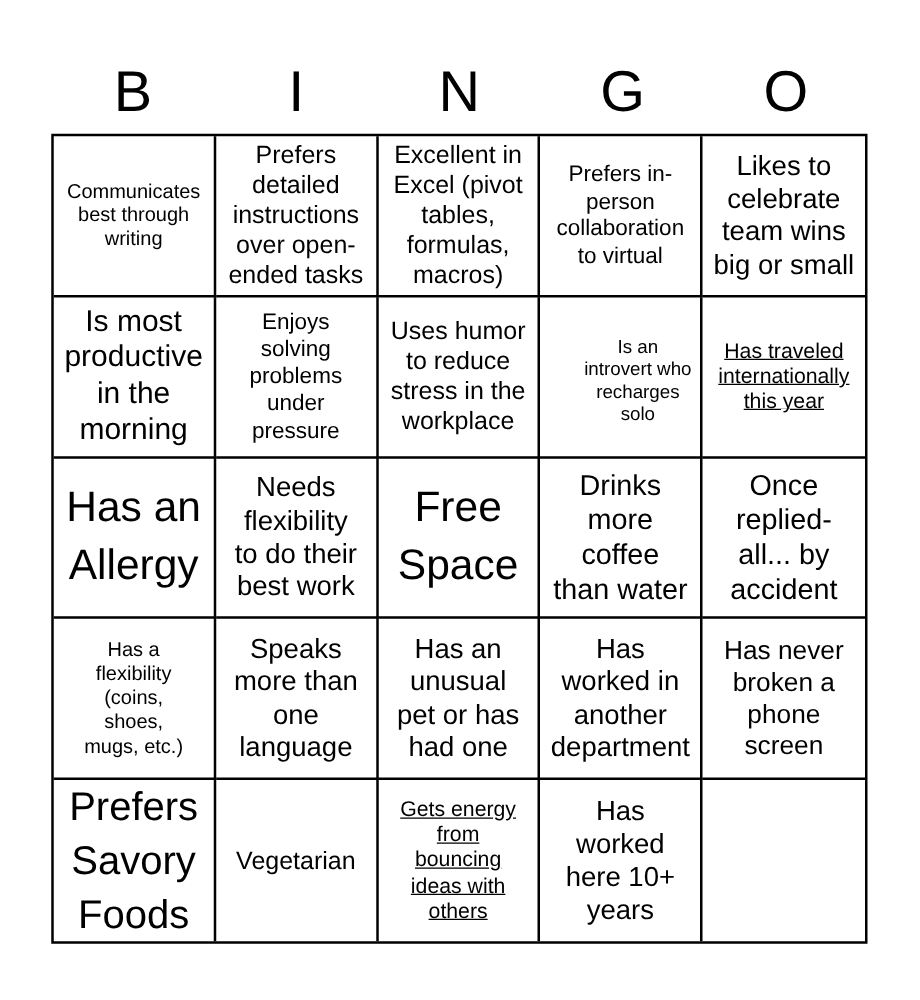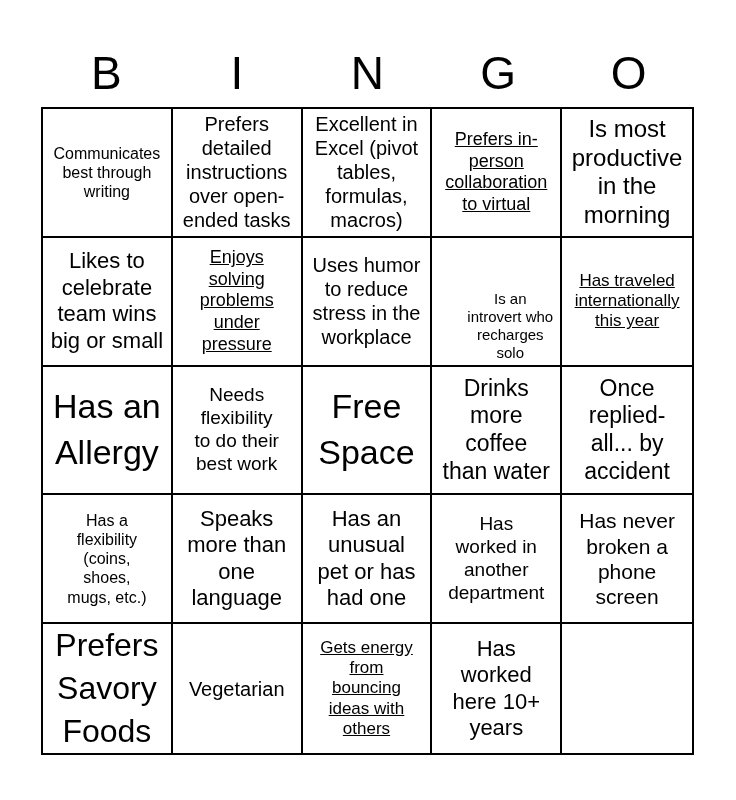--- a/index.html
+++ b/index.html
@@ -44,31 +44,31 @@
     border-bottom:2px solid #000;
     display:flex;
     align-items:center;
     justify-content:center;
     text-align:center;
     padding:3px 4px;
     overflow:hidden;
   }
   .cell:nth-child(5n){border-right:none;}
   .cell:nth-child(n+21){border-bottom:none;}
-  .cell.top{align-items:flex-end;padding-top:10px;padding-left:32px;}
+  .cell.top{align-items:center;padding-top:10px;padding-left:32px;}
   .txt{
     white-space:pre-line;
     line-height:1.2;
     color:#000;
   }
   .fs15{font-size:15px;}
   .fs16{font-size:16px;}
   .fs17{font-size:17px;text-decoration:underline;}
-  .fs18{font-size:18px;text-decoration:underline;}
-  .fs19{font-size:19px;}
+  .fs18{font-size:18px;}
+  .fs19{font-size:22px;}
   .fs20{font-size:20px;}
   .fs21{font-size:21px;}
   .fs22{font-size:22px;}
   .fs23{font-size:23px;}
   .fs24{font-size:24px;}
   .fs32{font-size:32px;line-height:1.35;}
   .fs34{font-size:34px;line-height:1.35;}
 </style>
 </head>
 <body>
@@ -101,31 +101,31 @@
 formulas,
 macros)</span>
     </div>
   <div class="cell">
       <span class="txt fs18">Prefers in-
 person
 collaboration
 to virtual</span>
     </div>
   <div class="cell">
+      <span class="txt fs22">Likes to
+celebrate
+team wins
+big or small</span>
+    </div>
+
+  <div class="cell">
       <span class="txt fs24">Is most
 productive
 in the
 morning</span>
-    </div>
-
-  <div class="cell">
-      <span class="txt fs22">Likes to
-celebrate
-team wins
-big or small</span>
     </div>
   <div class="cell">
       <span class="txt fs18">Enjoys
 solving
 problems
 under
 pressure</span>
     </div>
   <div class="cell">
       <span class="txt fs20">Uses humor

